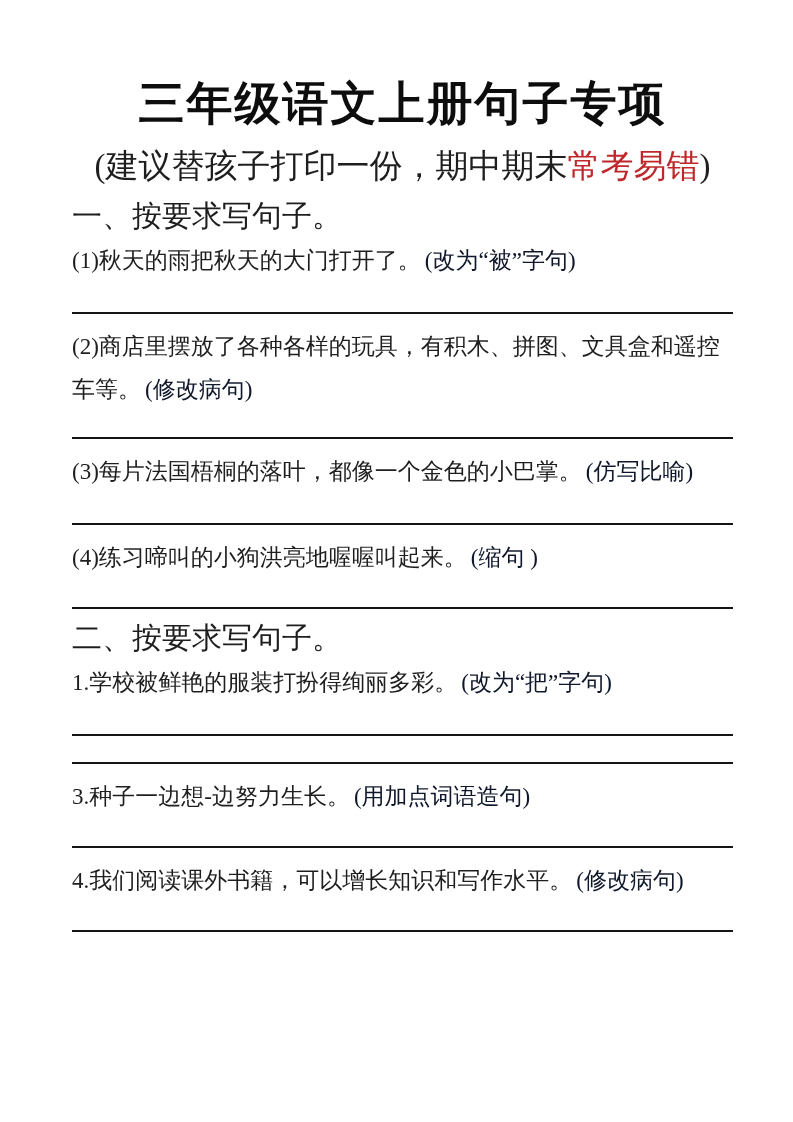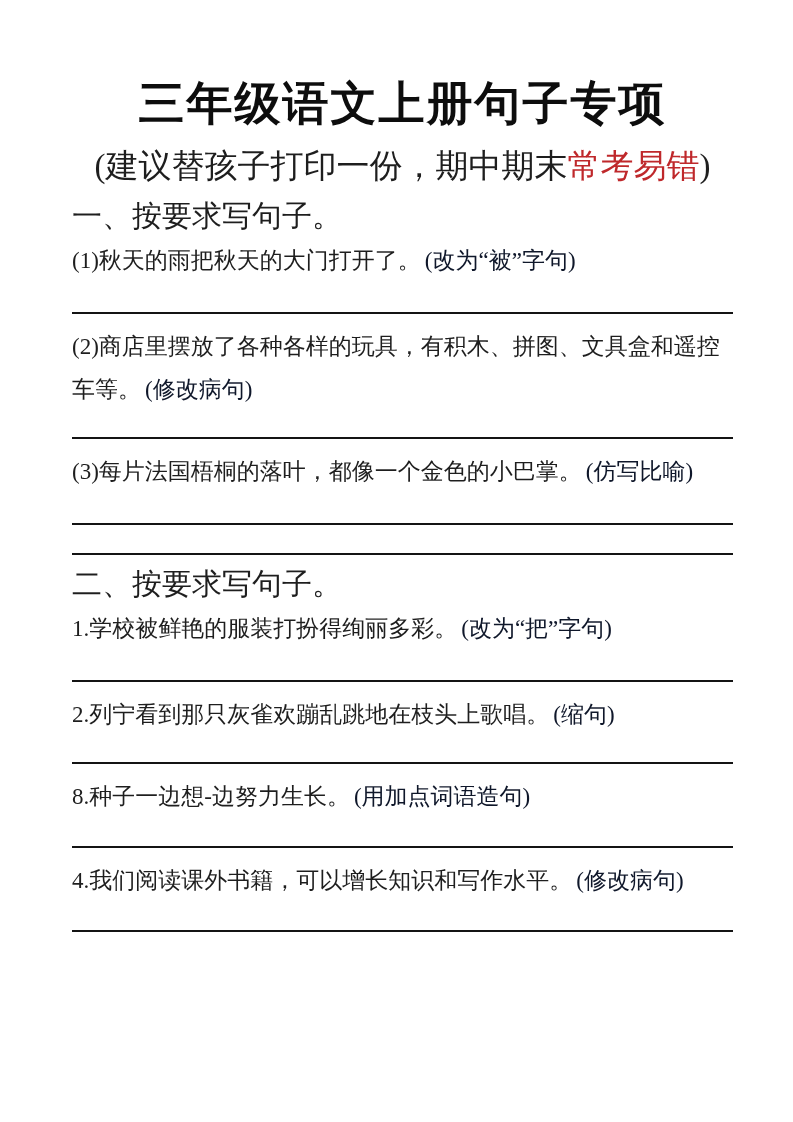--- a/index.html
+++ b/index.html
@@ -88,32 +88,32 @@
 
     <p class="item first"><span>(1)秋天的雨把秋天的大门打开了。</span><span class="annotation">(改为“被”字句)</span></p>
     <hr class="rule tall">
 
     <p class="item"><span>(2)商店里摆放了各种各样的玩具，有积木、拼图、文具盒和遥控车等。</span><span class="annotation">(修改病句)</span></p>
     <hr class="rule short">
 
     <p class="item"><span>(3)每片法国梧桐的落叶，都像一个金色的小巴掌。</span><span class="annotation">(仿写比喻)</span></p>
     <hr class="rule tall">
 
+    <p class="item"><span>(4)练习啼叫的小狗洪亮地喔喔叫起来。</span><span class="annotation">(缩句 )</span></p>
     <hr class="rule">
   </div>
 
   <div>
     <h2 class="section-heading">二、按要求写句子。</h2>
 
     <p class="item first"><span>1.学校被鲜艳的服装打扮得绚丽多彩。</span><span class="annotation">(改为“把”字句)</span></p>
     <hr class="rule tall">
 
-    <p class="item"><span>2.列宁看到那只灰雀欢蹦乱跳地在枝头上歌唱。</span><span class="annotation">(缩句)</span></p>
     <hr class="rule short">
 
-    <p class="item"><span>8.种子一边想-边努力生长。</span><span class="annotation">(用加点词语造句)</span></p>
+    <p class="item"><span>3.种子一边想-边努力生长。</span><span class="annotation">(用加点词语造句)</span></p>
     <hr class="rule">
 
     <p class="item"><span>4.我们阅读课外书籍，可以增长知识和写作水平。</span><span class="annotation">(修改病句)</span></p>
     <hr class="rule">
   </div>
 
 </div>
 
 </body></html>

